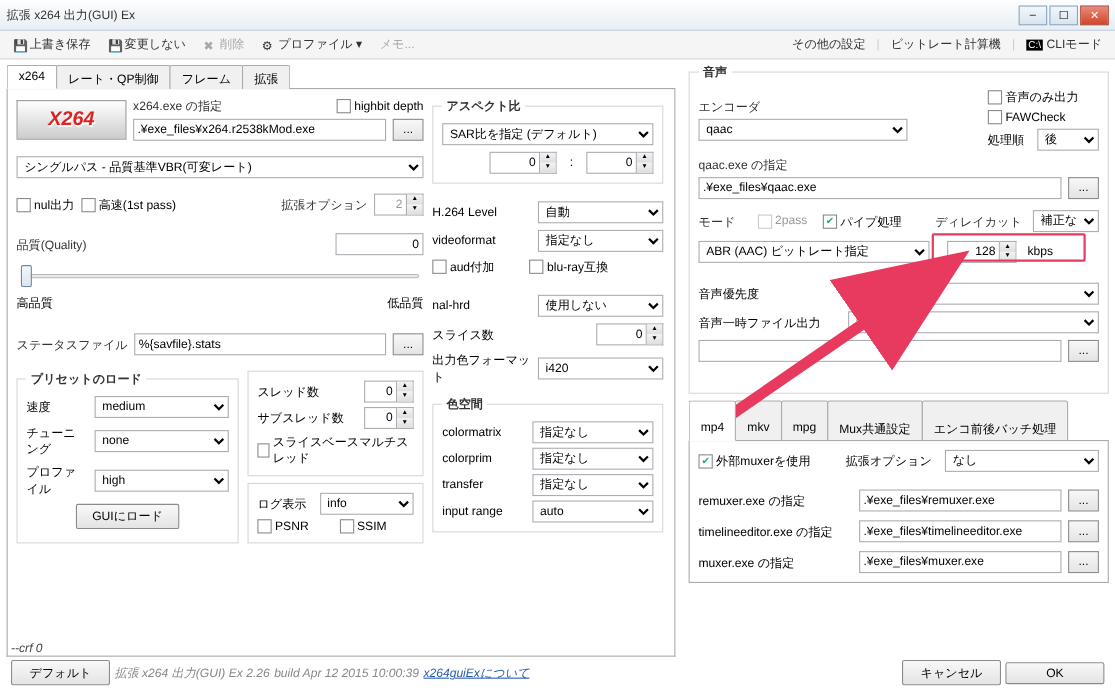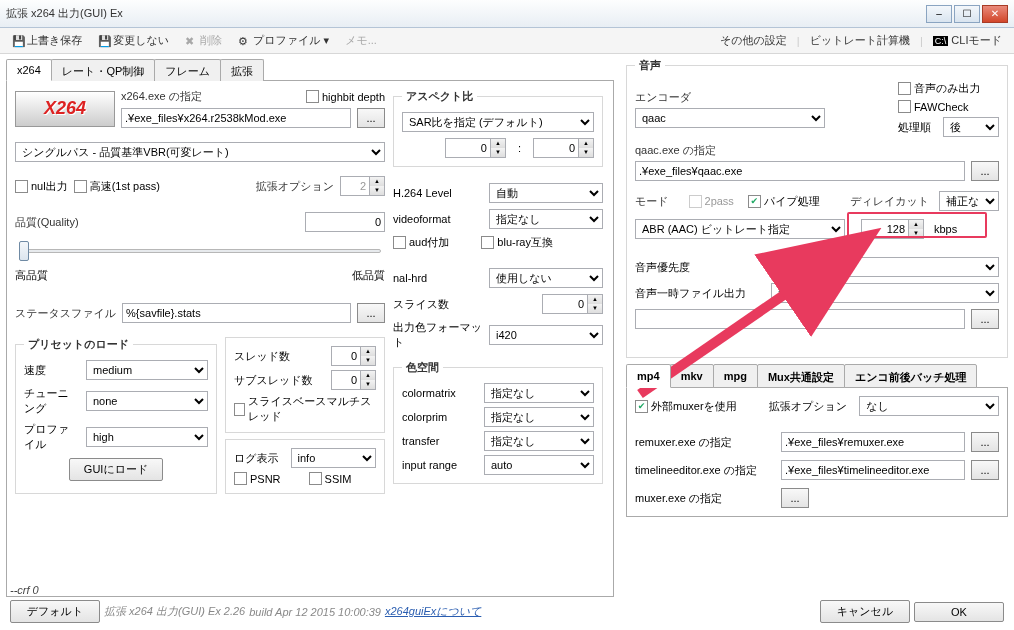--- a/index.html
+++ b/index.html
@@ -44,21 +44,21 @@
 .lbl { color: #333; }
 .group { border: 1px solid #d8d8d8; padding: 8px; }
 .footer { position: absolute; bottom: 0; left: 0; right: 0; height: 50px; padding: 4px 10px; display: flex; flex-direction: column; gap: 4px; }
 .statline { color: #444; font-style: italic; }
 .footbtns { display: flex; align-items: center; gap: 4px; }
 .footbtns .info { color: #888; font-style: italic; }
 .footbtns .link { color: #2a5db0; font-style: italic; text-decoration: underline; }
 .arrow { position: absolute; pointer-events: none; }
 .highlight-box { position: absolute; border: 2px solid #e83a5e; border-radius: 2px; }
 .atabs { display: flex; margin-top: 6px; }
-.atab { padding: 5px 10px 2px; border: 1px solid #aaa; background: #f0f0f0; margin-right: -1px; border-radius: 2px 2px 0 0; font-weight: bold; }
+.atab { padding: 18px 10px 2px; border: 1px solid #aaa; background: #f0f0f0; margin-right: -1px; border-radius: 2px 2px 0 0; }
 .atab.active { background: #fff; position: relative; z-index: 1; border-bottom-color: #fff; }
 .atabbody { border: 1px solid #aaa; padding: 8px; margin-top: -1px; }
 </style>
 </head>
 <body>
 
 <div class="titlebar">
   <span class="title">拡張 x264 出力(GUI) Ex</span>
   <div class="winbtns">
     <div class="winbtn">–</div>
@@ -398,20 +398,21 @@
           <input type="text" style="flex: 1 1 0%;" value=".¥exe_files¥remuxer.exe">
           <button class="dotbtn">...</button>
         </div>
       <div class="row" style="margin-top:8px">
           <span style="width:140px">timelineeditor.exe の指定</span>
           <input type="text" style="flex: 1 1 0%;" value=".¥exe_files¥timelineeditor.exe">
           <button class="dotbtn">...</button>
         </div>
       <div class="row" style="margin-top:8px">
           <span style="width:140px">muxer.exe の指定</span>
+          <input type="text" style="flex: 1 1 0%;" value=".¥exe_files¥muxer.exe">
           <button class="dotbtn">...</button>
         </div>
     </div>
 
     <div class="highlight-box" style="top:158px;left:227px;width:140px;height:26px"></div>
     <svg class="arrow" style="top:170px;left:10px;width:260px;height:180px">
       <defs>
           <marker id="ah" markerWidth="12" markerHeight="12" refX="10" refY="5" orient="auto">
             <path d="M0,0 L12,5 L0,10 Z" fill="#e83a5e"></path>
           </marker>

